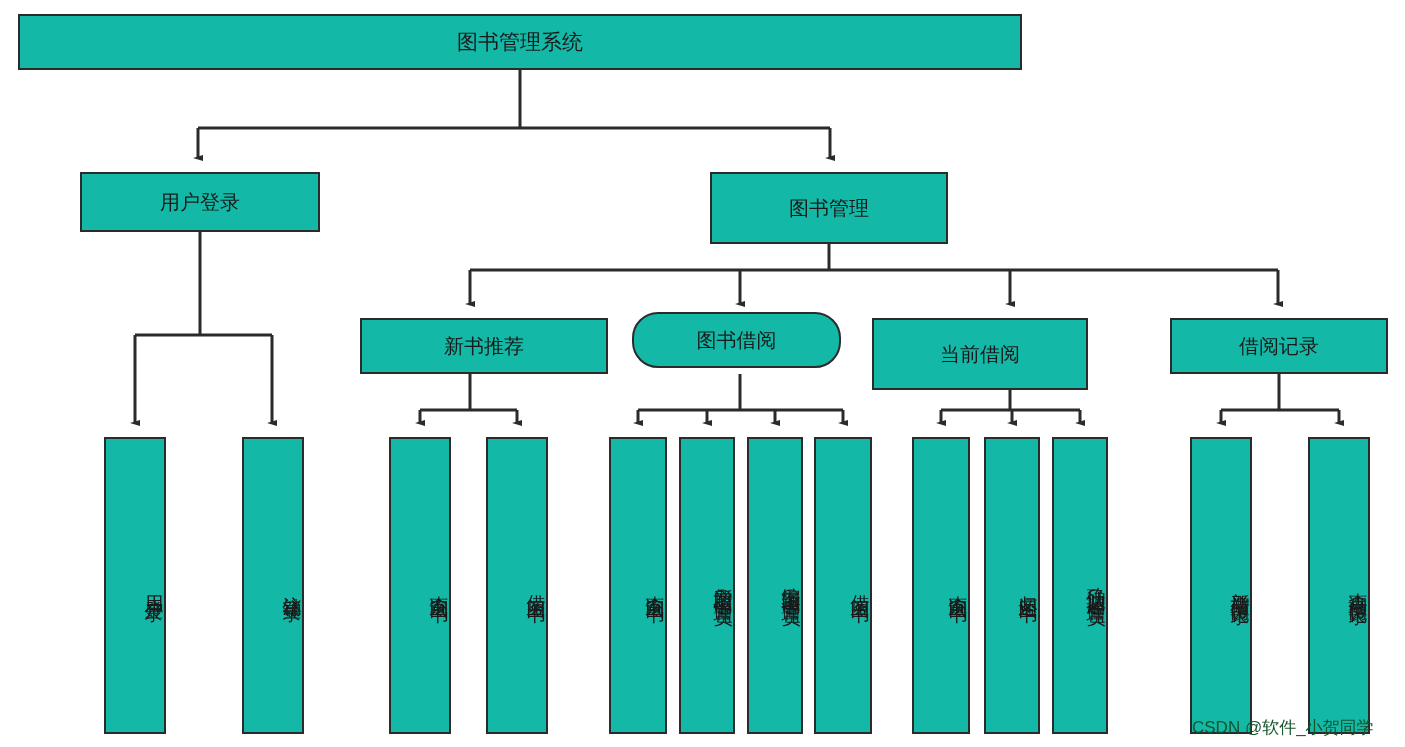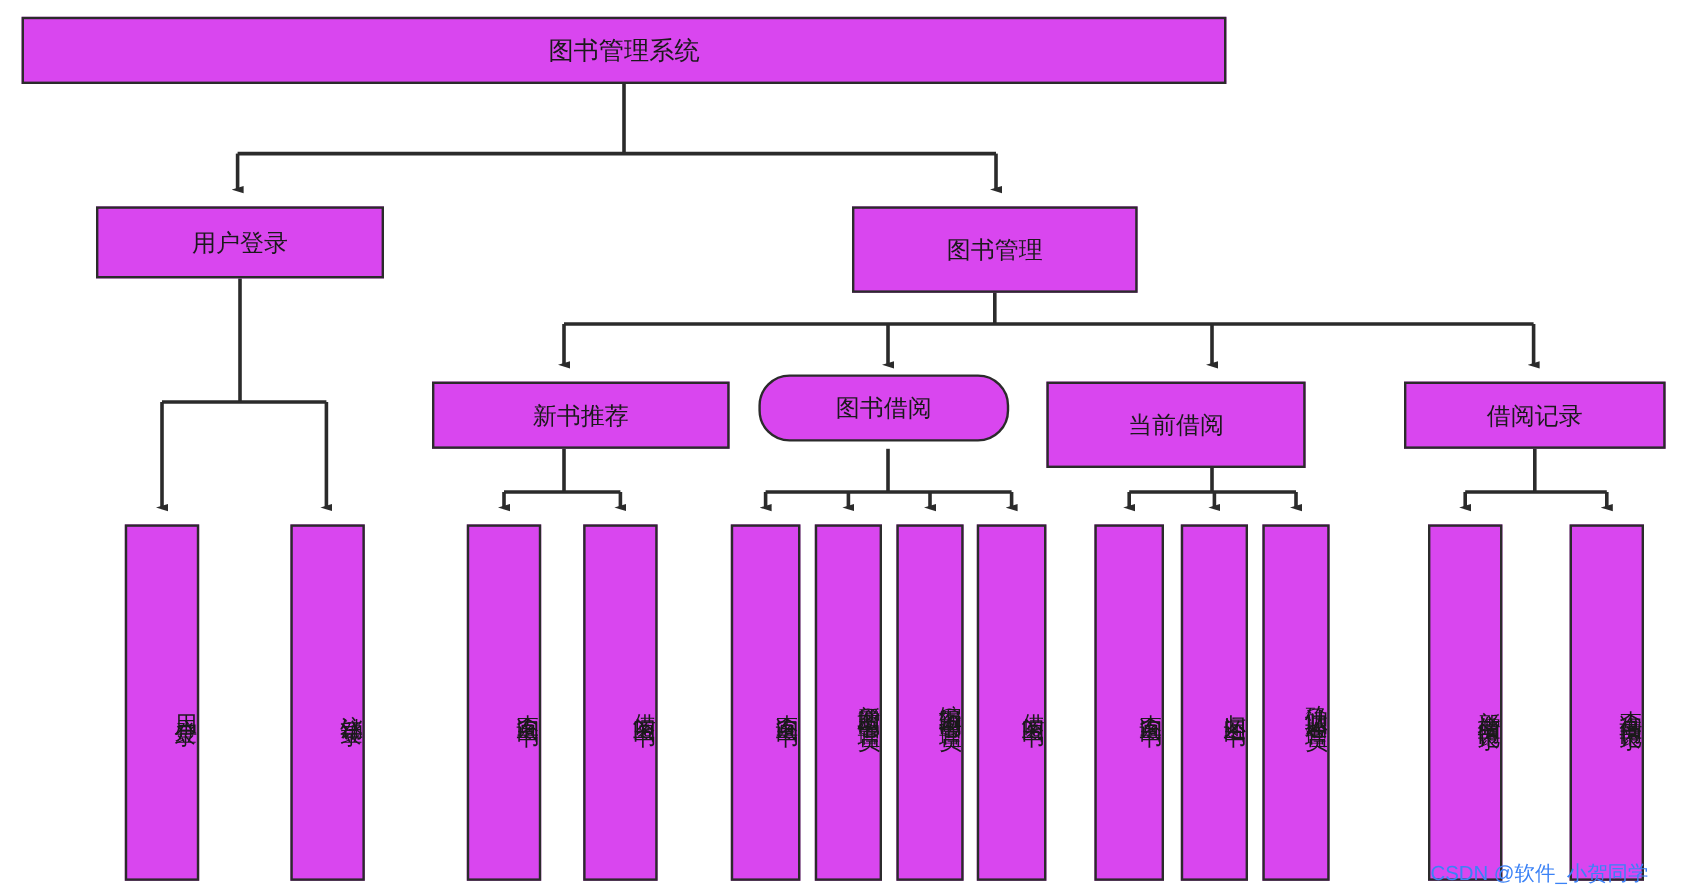--- a/index.html
+++ b/index.html
@@ -20,21 +20,21 @@
   svg.wires {
     position: absolute;
     left: 0; top: 0;
     width: 1405px;
     height: 747px;
     pointer-events: none;
   }
   .node {
     position: absolute;
     box-sizing: border-box;
-    background: #d946ef;
+    background: #14b8a6;
     border: 2px solid #2b2b2b;
     display: flex;
     align-items: center;
     justify-content: center;
     color: #1a1a1a;
     text-align: center;
   }
   .node.root {
     font-size: 21px;
   }
@@ -52,21 +52,21 @@
     justify-content: center;
   }
   .node.leaf .vtext {
     writing-mode: vertical-rl;
     text-orientation: upright;
     white-space: nowrap;
   }
   .watermark {
     position: absolute;
     font-size: 17px;
-    color: #3b82f6;
+    color: #14532d;
     white-space: nowrap;
     user-select: none;
   }
 </style>
 </head>
 <body>
 
 <div id="canvas">
 
   <svg class="wires" viewBox="0 0 1405 747">

